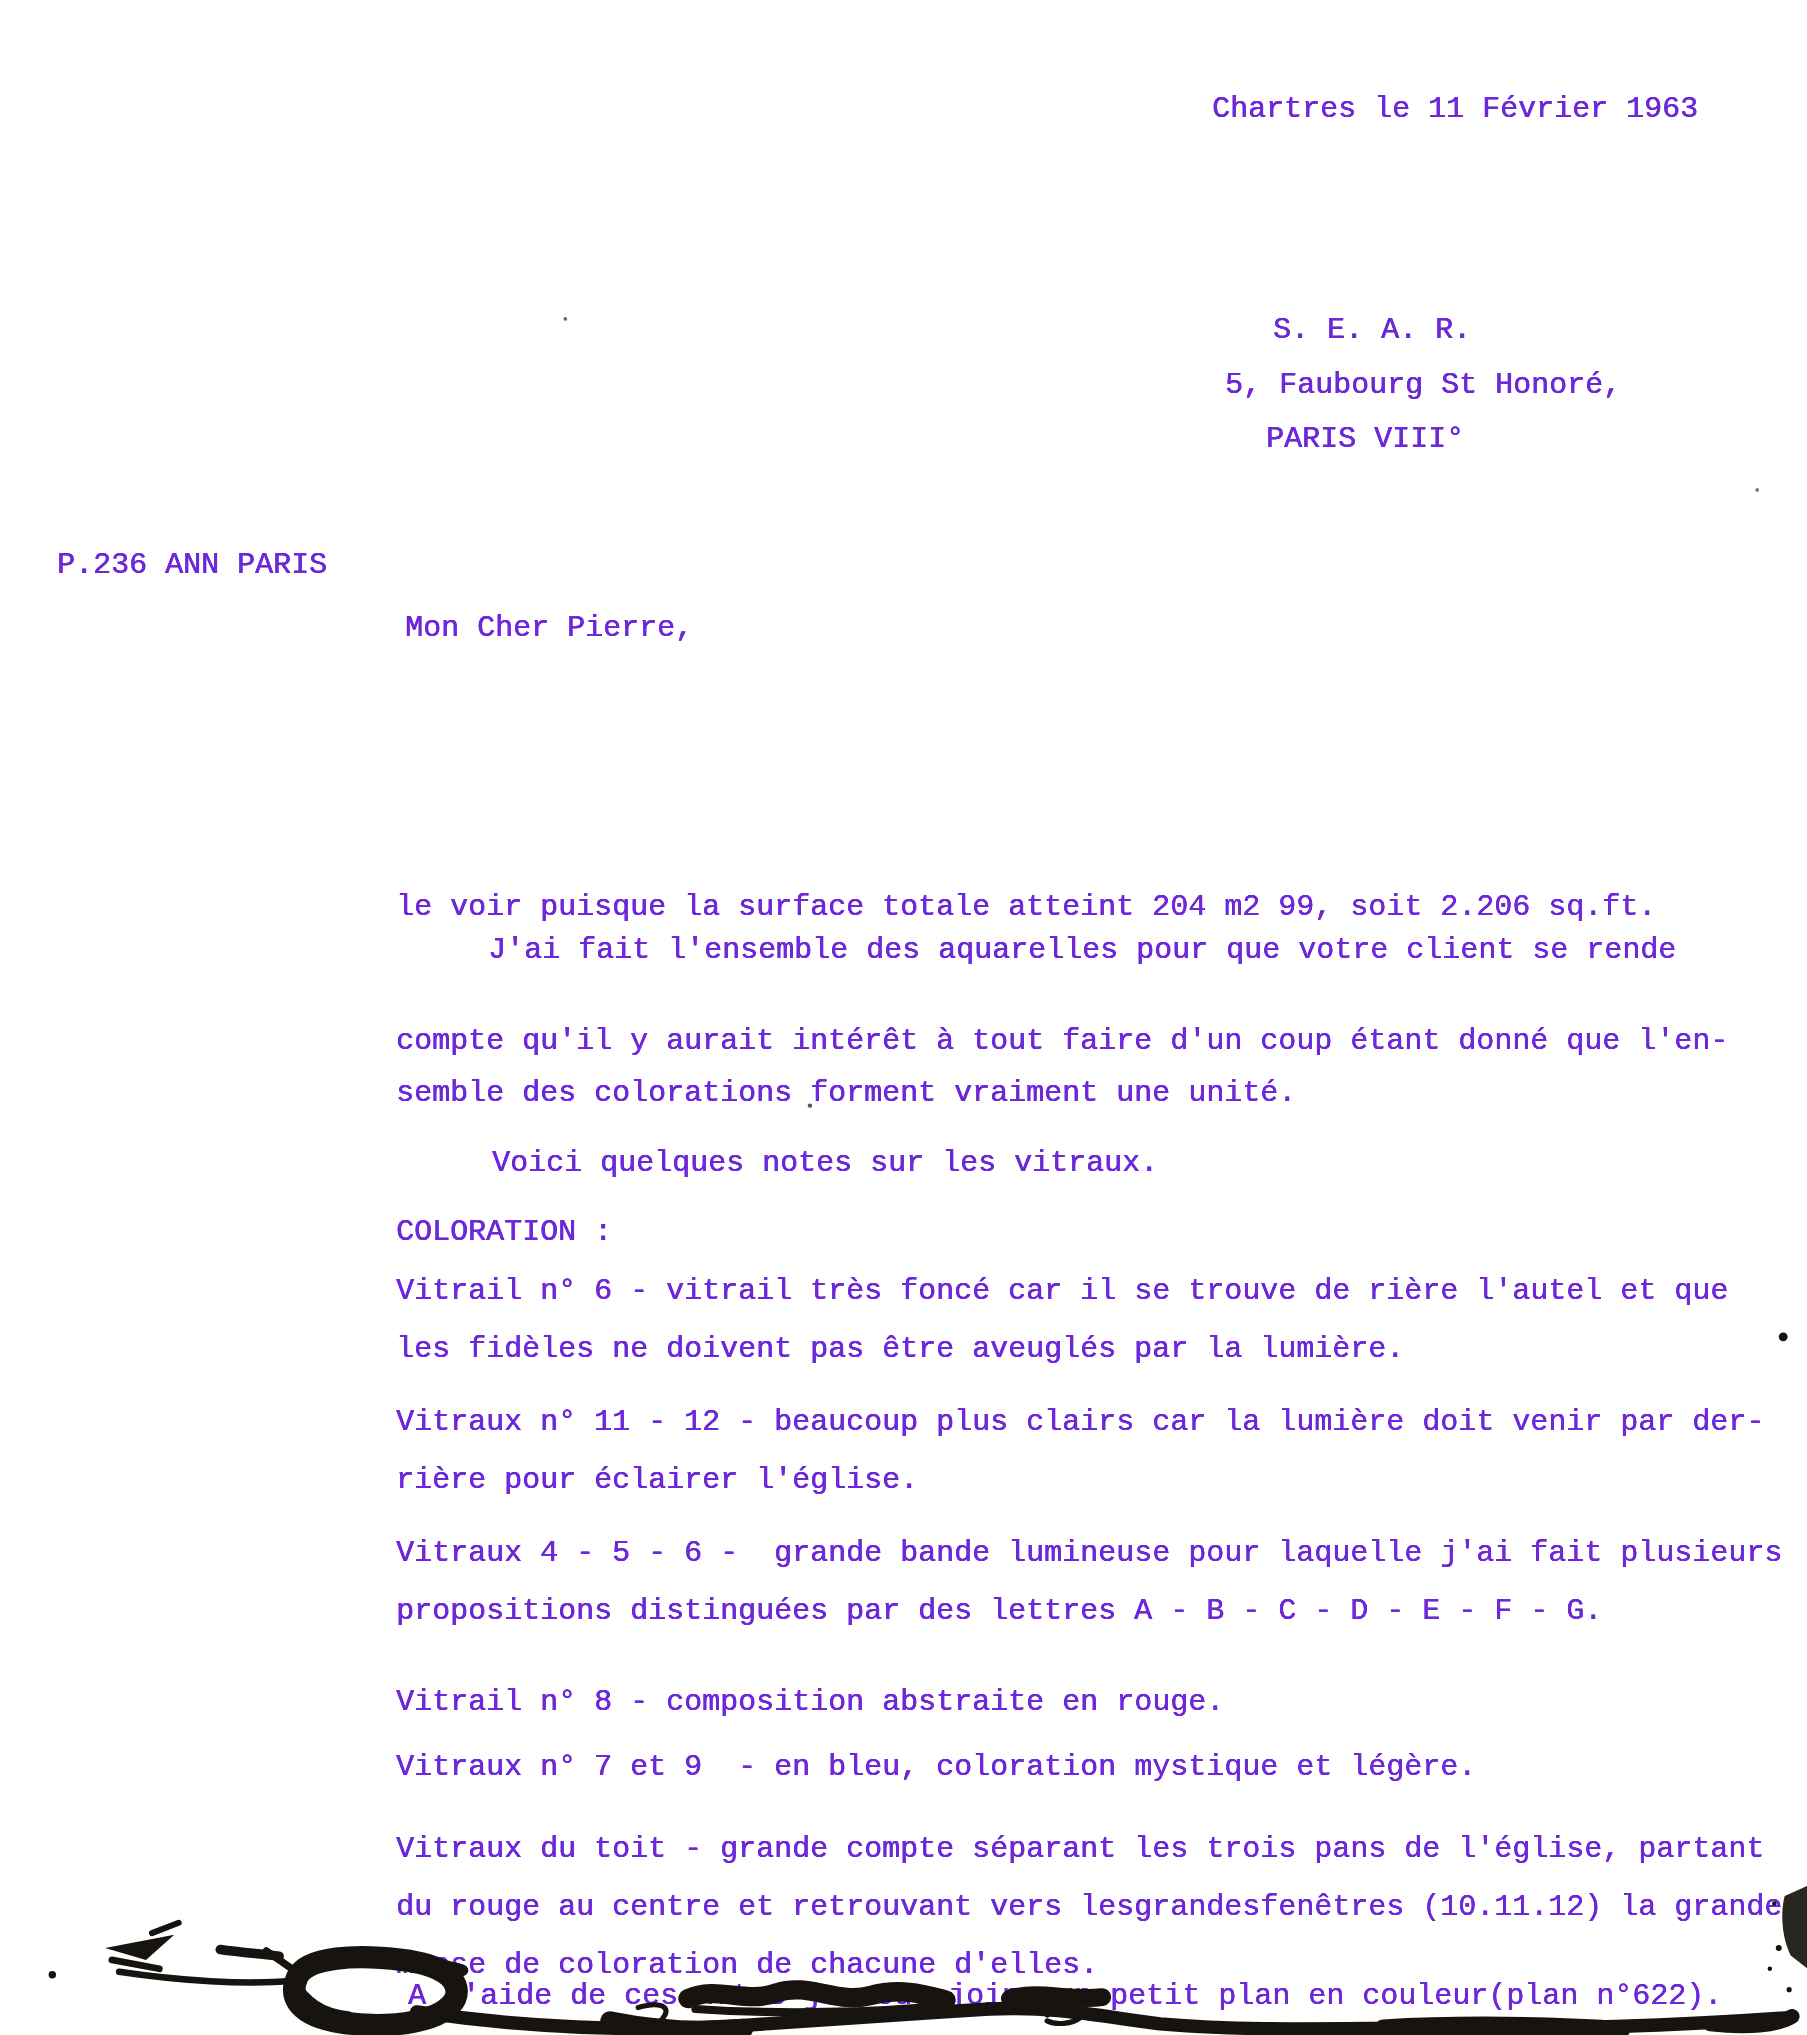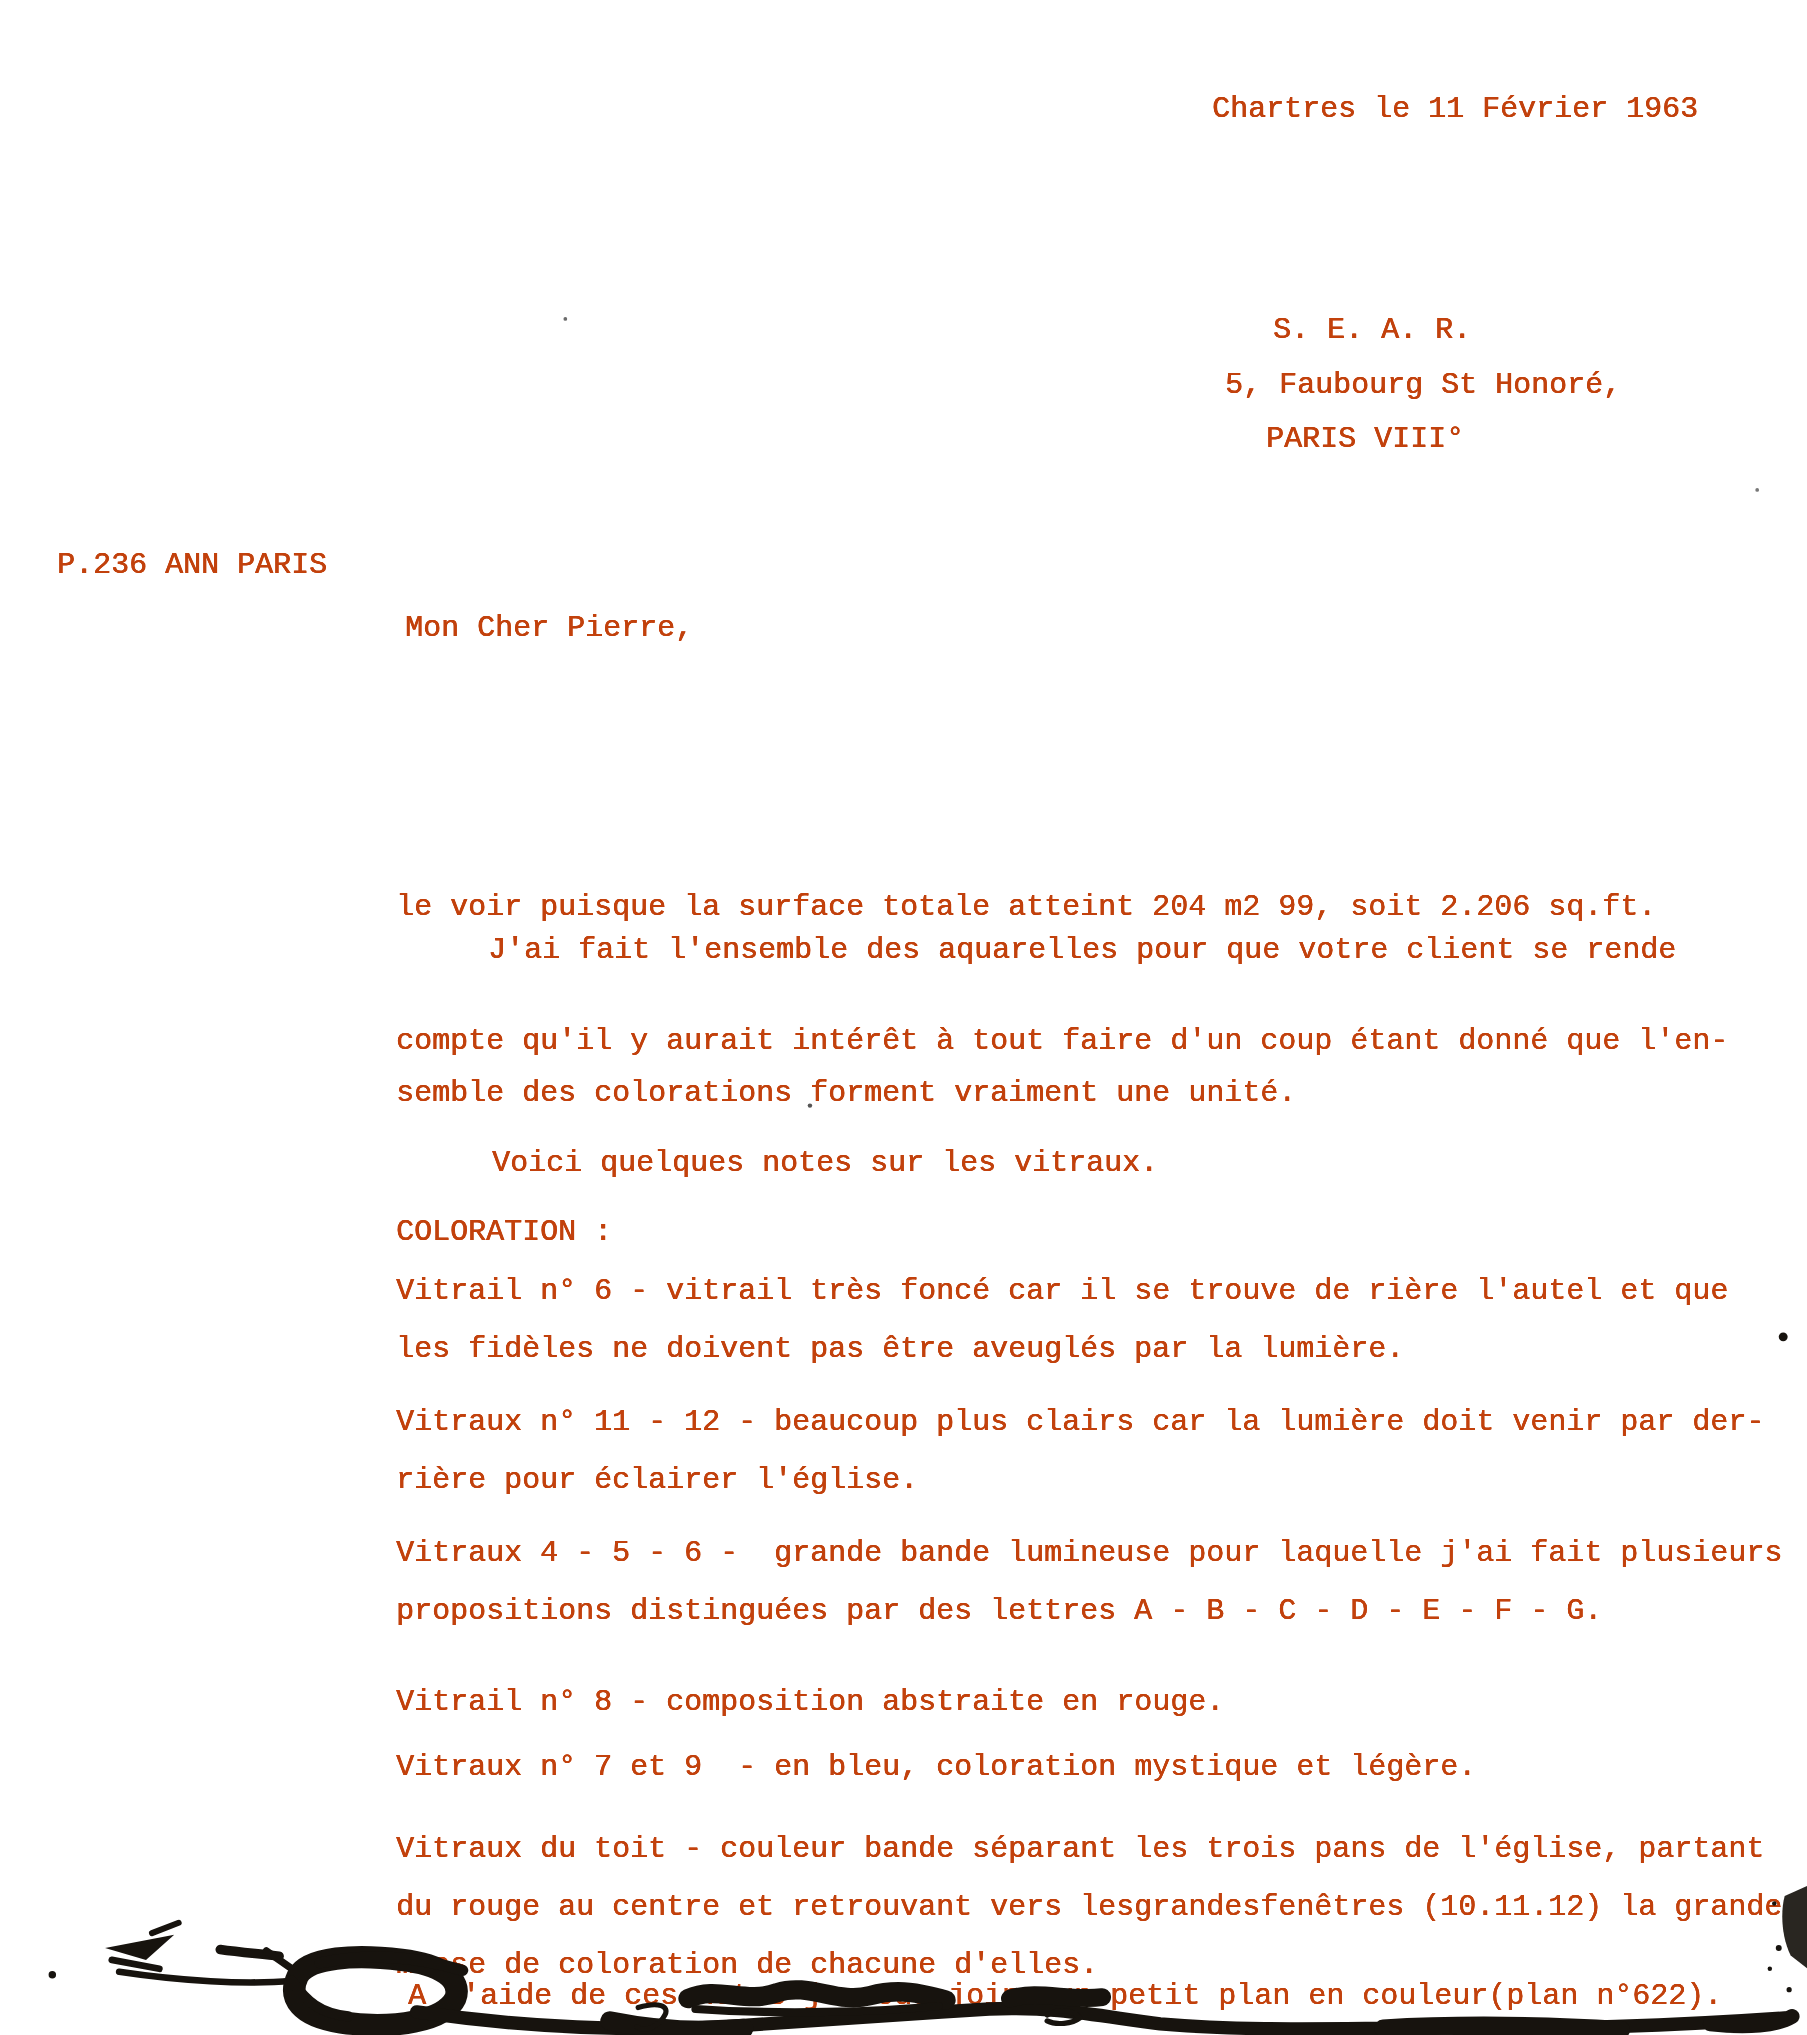--- a/index.html
+++ b/index.html
@@ -4,21 +4,21 @@
 <style>
   html,body{margin:0;padding:0;background:#e8e8e8;}
   .sheet{
     position:relative;
     width:1808px;height:2035px;
     background:#ffffff;
     overflow:hidden;
     font-family:"Liberation Mono","DejaVu Sans Mono",monospace;
     font-size:30px;
     line-height:36px;
-    color:#c2410c;
+    color:#6d28d9;
   }
   .line{
     position:absolute;
     white-space:pre;
     text-shadow:0.4px 0 0 currentColor, 0 0.3px 0 currentColor;
   }
   .u-heavy{
     text-decoration-thickness:4.5px;
     text-underline-offset:8.2px;
   }
@@ -58,21 +58,21 @@
   <div class="line" style="left:396px;top:1404px"><span class="u-heavy">Vitraux n° 11 - 12</span><span> - beaucoup plus clairs car la lumière doit venir par der-</span></div>
   <div class="line" style="left:396px;top:1462px">rière pour éclairer l'église.</div>
 
   <div class="line" style="left:396px;top:1535px"><span class="u-heavy">Vitraux 4 - 5 - 6 -</span><span>  grande bande lumineuse pour laquelle j'ai fait plusieurs</span></div>
   <div class="line" style="left:396px;top:1593px">propositions distinguées par des lettres A - B - C - D - E - F - G.</div>
 
   <div class="line" style="left:396px;top:1684px"><span class="u-heavy">Vitrail n° 8</span><span> - composition abstraite en rouge.</span></div>
 
   <div class="line" style="left:396px;top:1749px"><span class="u-heavy">Vitraux n° 7 et 9 </span><span> - en bleu, coloration mystique et légère.</span></div>
 
-  <div class="line" style="left:396px;top:1831px"><span class="u-heavy">Vitraux du toit</span><span> - couleur bande séparant les trois pans de l'église, partant</span></div>
+  <div class="line" style="left:396px;top:1831px"><span class="u-heavy">Vitraux du toit</span><span> - grande compte séparant les trois pans de l'église, partant</span></div>
   <div class="line" style="left:396px;top:1889px">du rouge au centre et retrouvant vers lesgrandesfenêtres (10.11.12) la grande</div>
   <div class="line" style="left:396px;top:1947px">masse de coloration de chacune d'elles.</div>
 
   <div class="line" style="left:408px;top:1978px">A l'aide de ces notes je vous joins un petit plan en couleur(plan n°622).</div>
 
   <svg class="ink-overlay" viewBox="0 0 2431 2737" aria-hidden="true">
     <g fill="none" stroke="#17130e" stroke-linecap="round" stroke-linejoin="round">
 
       <circle cx="760" cy="429" r="2.5" fill="#6b6b6b" stroke="none"></circle>
       <circle cx="1089" cy="1487" r="3" fill="#555" stroke="none"></circle>

